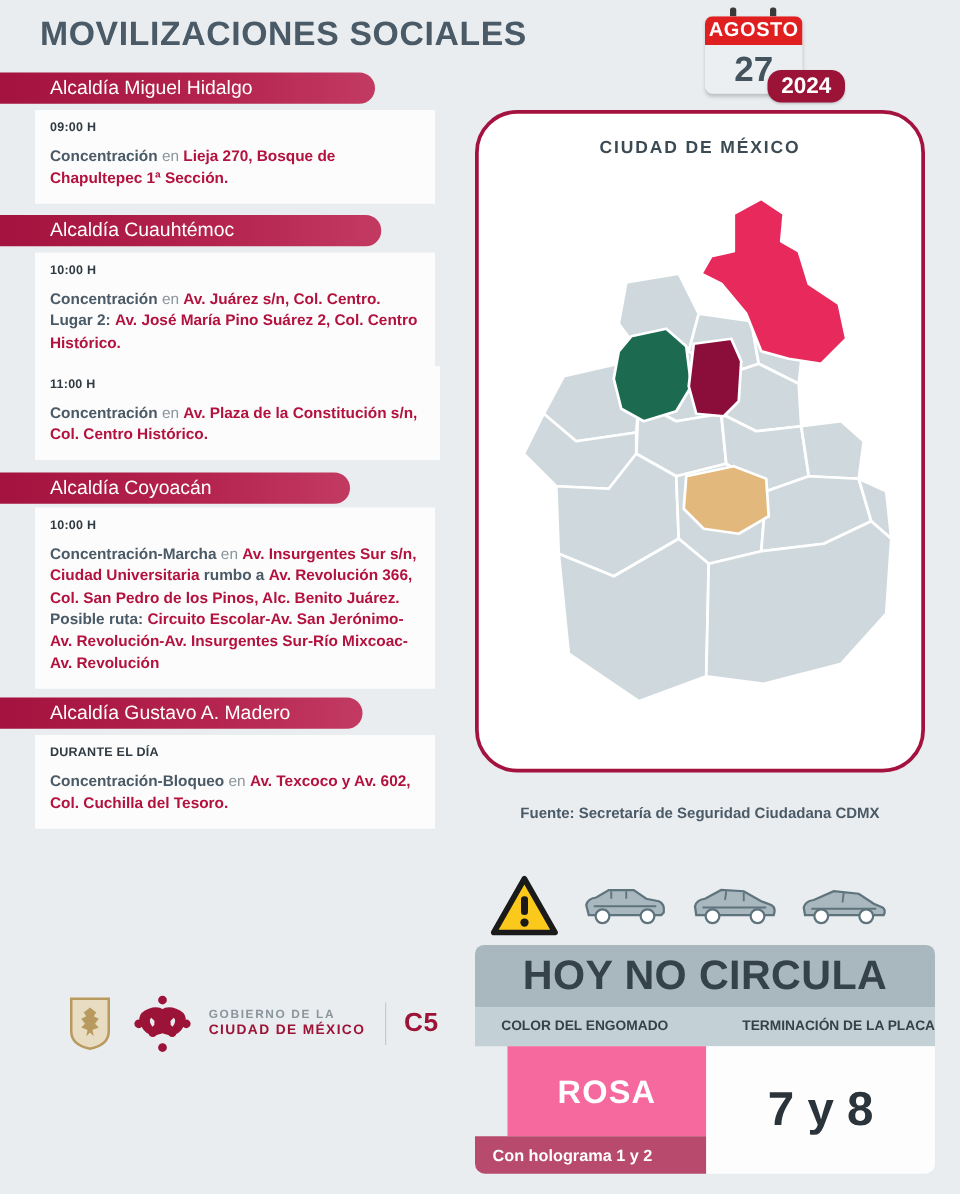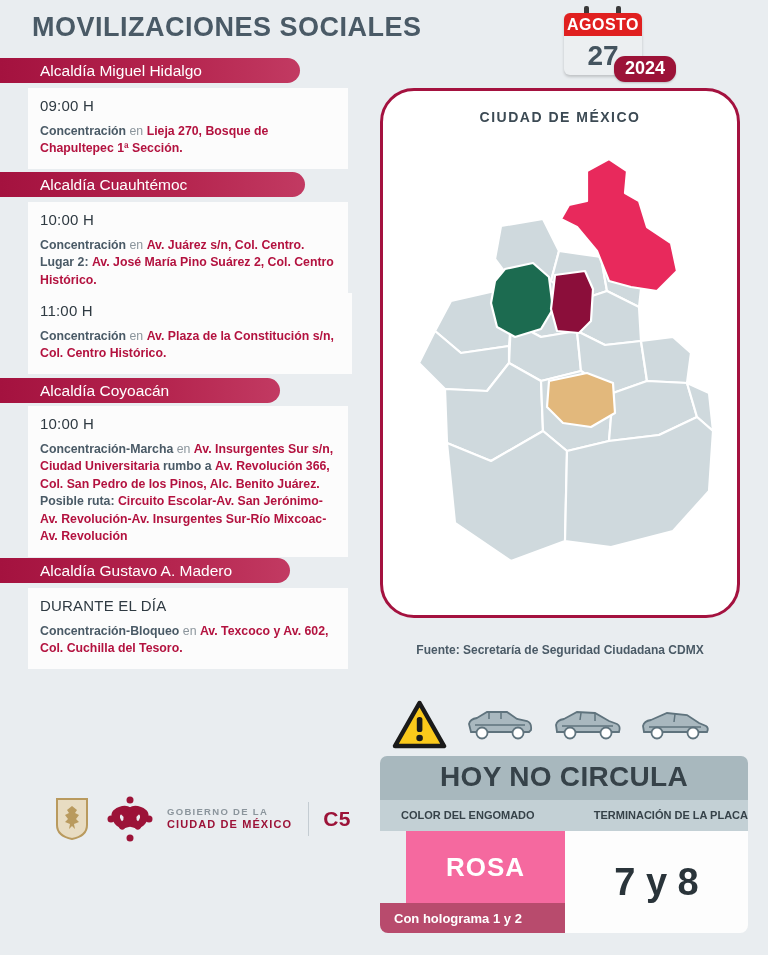--- a/index.html
+++ b/index.html
@@ -50,21 +50,21 @@
     position: absolute; left: 0; height: 25px;
     background: linear-gradient(90deg, #a4123f 0%, #b5254f 60%, #c23a62 100%);
     border-radius: 0 13px 13px 0;
     color: #fff; font-size: 15.5px;
     display: flex; align-items: center; padding-left: 40px;
   }
   .card {
     position: absolute; left: 28px; background: #fcfcfc;
     padding: 9px 12px 11px 12px;
   }
-  .time { font-size: 15px; font-weight: normal; color: #2f3a42; letter-spacing: .2px; }
+  .time { font-size: 10px; font-weight: bold; color: #2f3a42; letter-spacing: .2px; }
   .body { margin-top: 9px; font-size: 12.3px; line-height: 1.42; }
   .body .k { color: #4a5a66; font-weight: bold; }
   .body .lt { color: #8b959c; font-weight: normal; }
   .body .v { color: #b3123f; font-weight: bold; }
 
   
   .mapframe {
     position: absolute; left: 380px; top: 88px; width: 360px; height: 530px;
     background: #fff; border: 3px solid #a4123f; border-radius: 34px;
   }
@@ -88,21 +88,21 @@
   .divider { width: 1px; height: 34px; background: #c4ccd2; margin: 0 14px 0 16px; }
   .c5 { font-size: 21px; font-weight: bold; color: #9c1338; letter-spacing: .5px; }
 
   
   .hnc { position: absolute; left: 380px; top: 694px; width: 368px; }
   .hnc-icons { display: flex; align-items: center; height: 62px; padding-left: 12px; }
   .warn { width: 55px; height: 50px; }
   .car { width: 72px; height: 34px; margin-left: 16px; }
   .hnc-title {
     background: #a8b8be; color: #364249;
-    font-size: 28px; font-weight: bold; letter-spacing: .3px;
+    font-size: 33px; font-weight: bold; letter-spacing: .3px;
     text-align: center; padding: 5px 0 7px; border-radius: 7px 7px 0 0;
   }
   .hnc-sub { display: flex; background: #c3d0d5; }
   .hnc-sub div {
     flex: 1; text-align: right; padding: 8px 0 9px;
     font-size: 11px; font-weight: bold; color: #364249; line-height: 1.3;
   }
   .hnc-sub .right { flex: 1.38; }
   .hnc-row { display: flex; }
   .hnc-col-color { width: 185px; }

